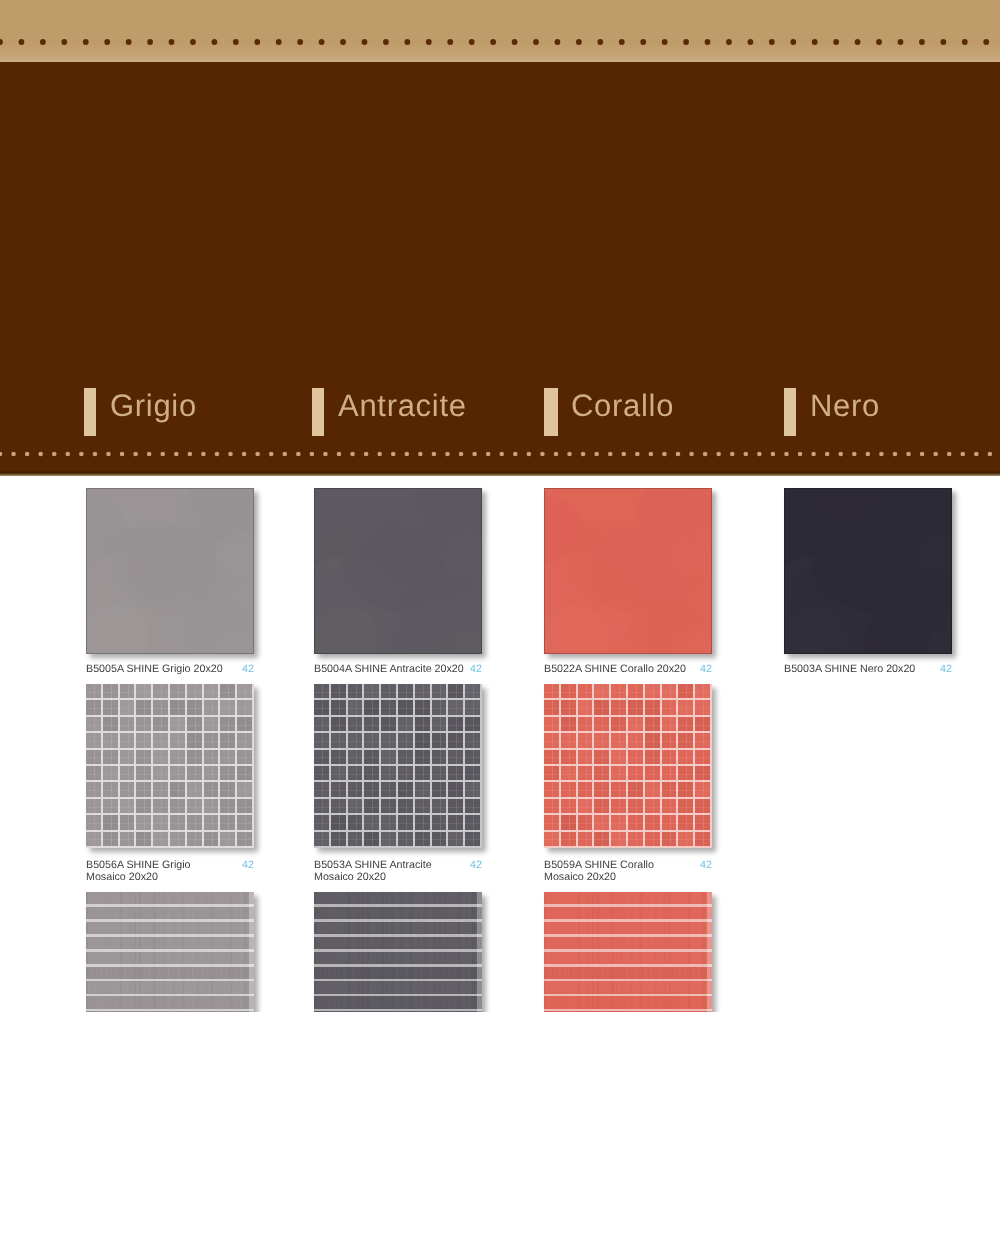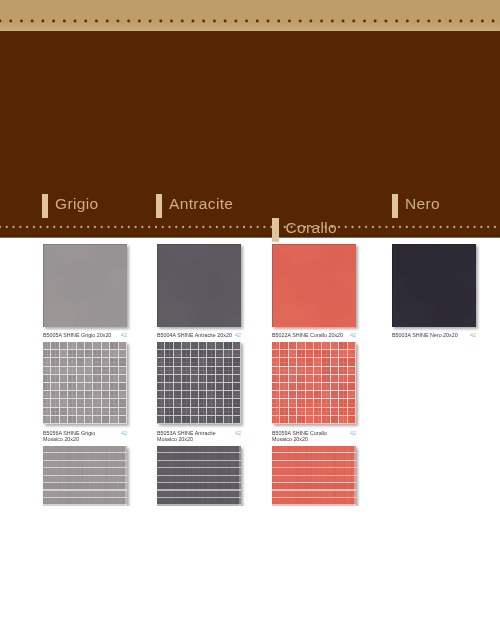--- a/index.html
+++ b/index.html
@@ -179,21 +179,21 @@
     </div>
   <div id="cats">
       <div class="cat" style="left: 41.5px;">
         <span class="bar"></span>
         <span class="lbl">Grigio</span>
       </div>
       <div class="cat" style="left: 155.5px; text-align: center;">
         <span class="bar"></span>
         <span class="lbl">Antracite</span>
       </div>
-      <div class="cat" style="left: 272px; margin-top: 24px;">
+      <div class="cat" style="left: 272px;">
         <span class="bar"></span>
         <span class="lbl">Corallo</span>
       </div>
       <div class="cat" style="left: 391.5px;">
         <span class="bar"></span>
         <span class="lbl">Nero</span>
       </div>
     </div>
   <div id="grid">
       <div class="sw" style="left: 43px; top: 244px; height: 83px; width: 84px; background: rgb(154, 148, 150);">

